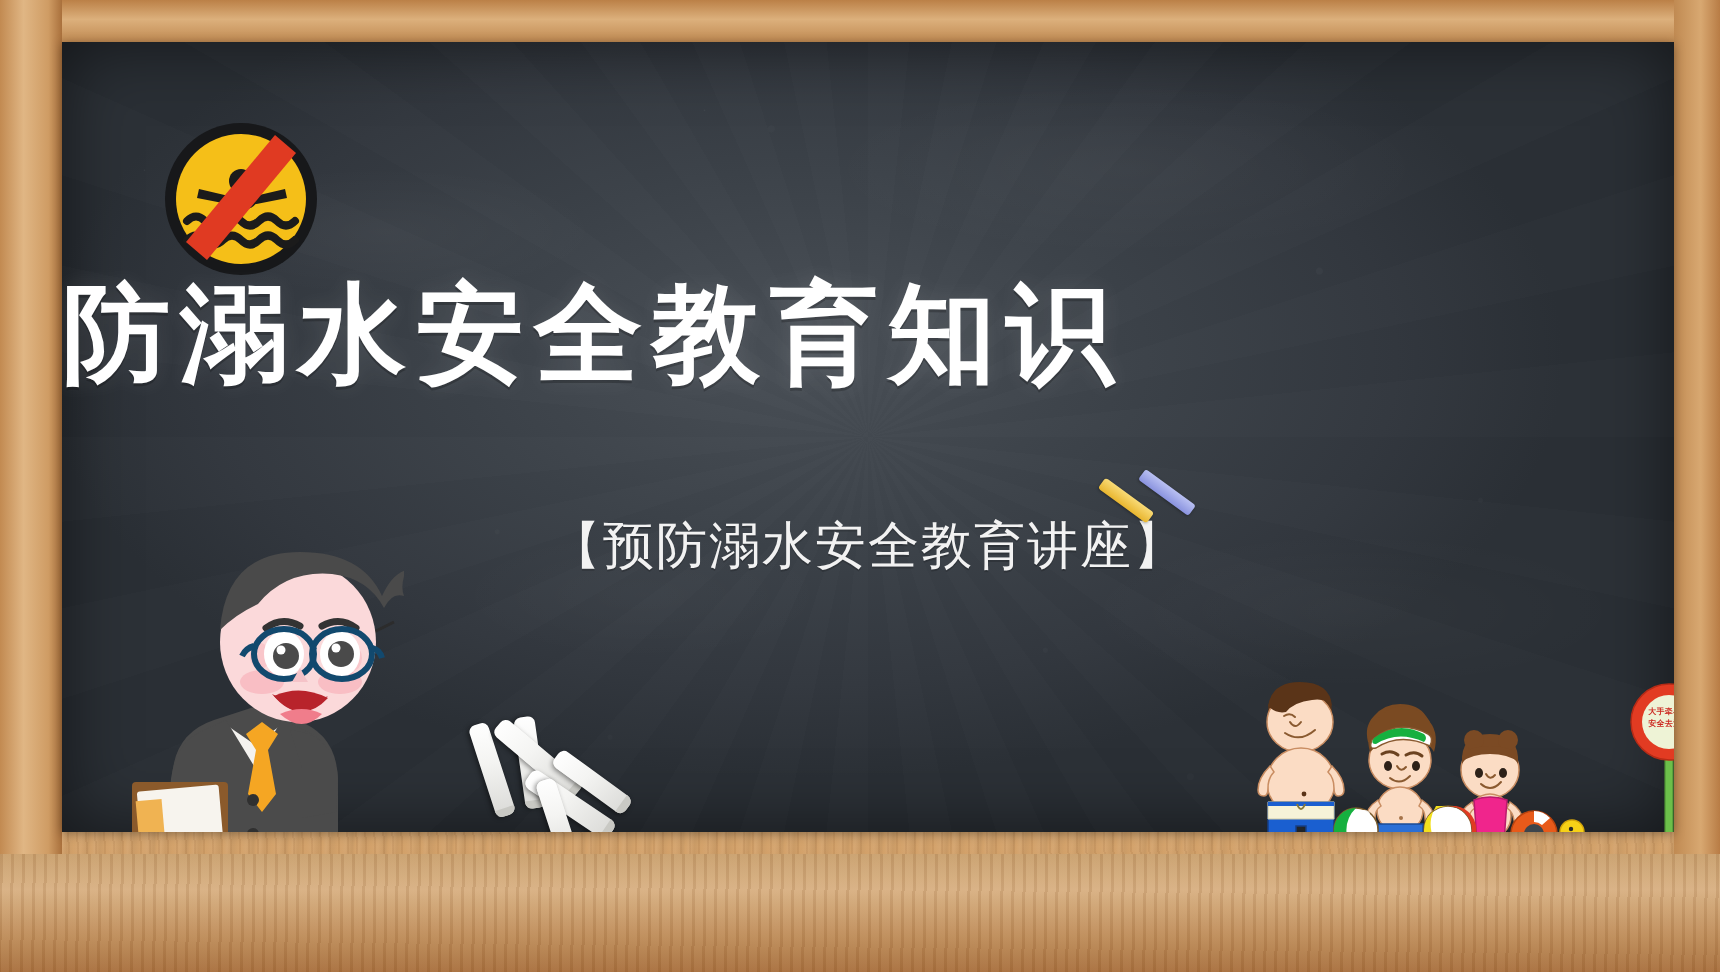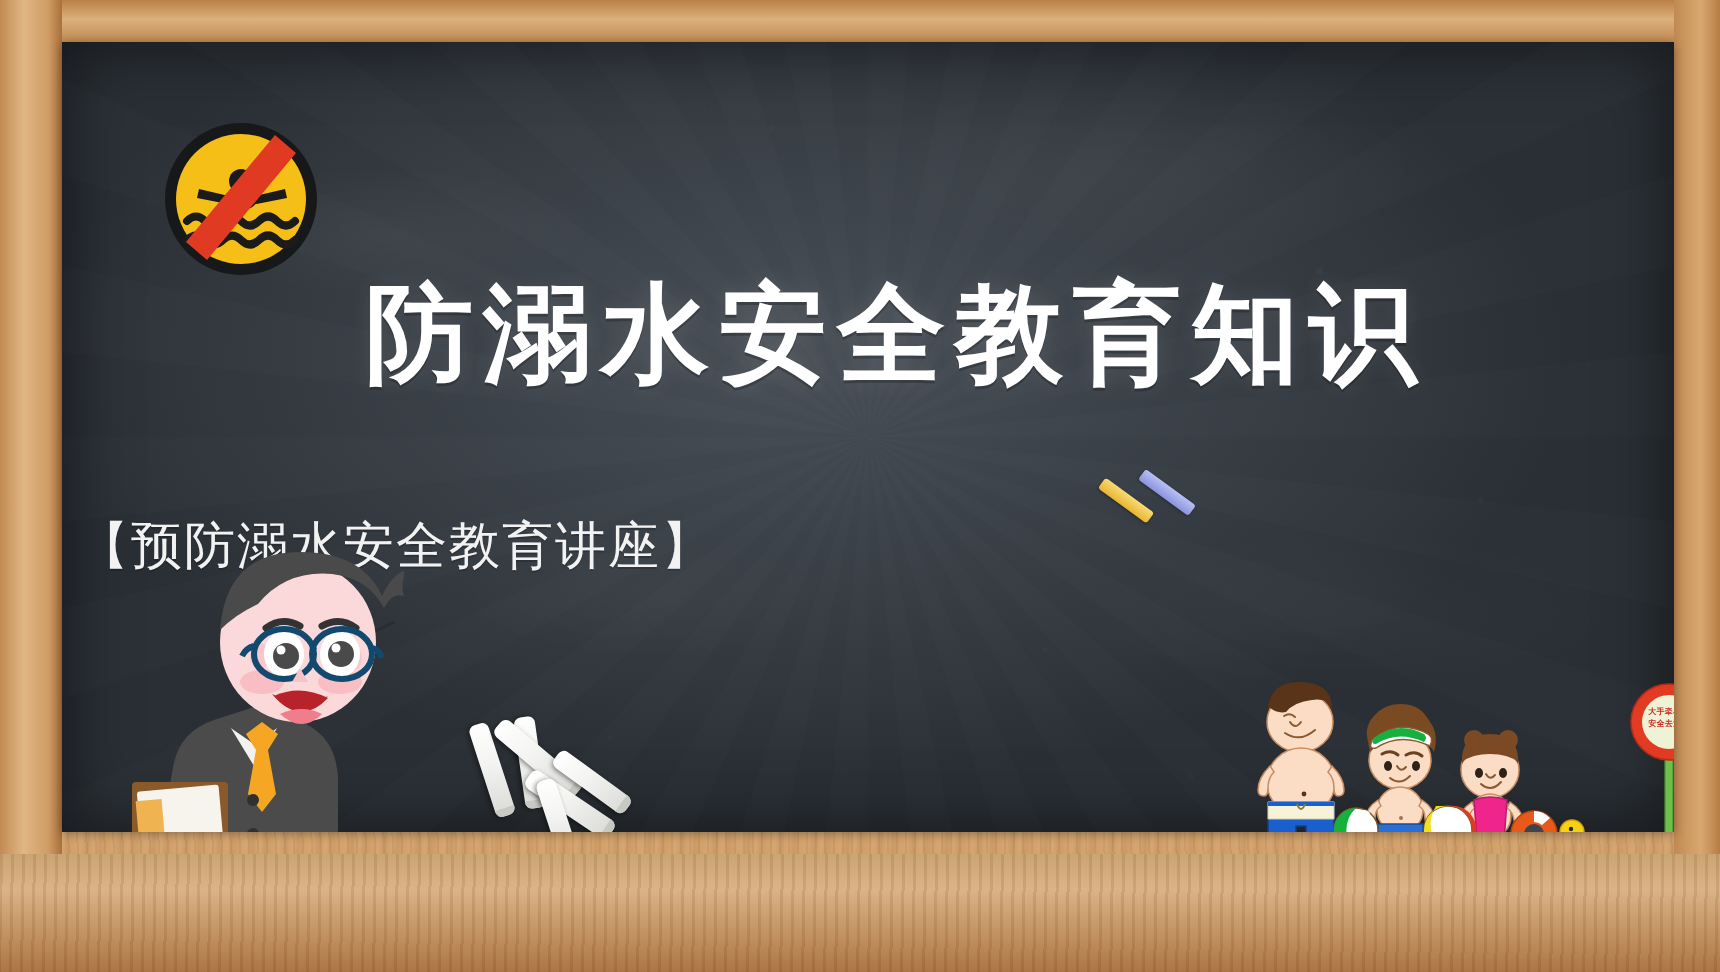--- a/index.html
+++ b/index.html
@@ -74,29 +74,29 @@
   .board-smudge{
     position:absolute;inset:0;pointer-events:none;
     background:
       radial-gradient(ellipse 300px 90px at 20% 24%, rgba(255,255,255,0.035), rgba(0,0,0,0) 72%),
       radial-gradient(ellipse 420px 120px at 66% 16%, rgba(255,255,255,0.03), rgba(0,0,0,0) 72%),
       radial-gradient(ellipse 380px 110px at 80% 72%, rgba(255,255,255,0.028), rgba(0,0,0,0) 72%),
       radial-gradient(ellipse 260px 90px at 36% 70%, rgba(255,255,255,0.022), rgba(0,0,0,0) 72%);
   }
 
   
-  .title-wrap{position:absolute;left:0;top:232px;width:1612px;text-align:center;padding-left:28px;}
+  .title-wrap{position:absolute;left:0;top:232px;width:1612px;text-align:left;}
   .main-title{
     display:inline-block;
     font-family:"Liberation Sans","DejaVu Sans",sans-serif;
     font-size:108px;font-weight:700;letter-spacing:10px;
     color:#ffffff;line-height:1.12;
     text-shadow:0 3px 0 rgba(0,0,0,0.22), 0 0 22px rgba(255,255,255,0.10);
   }
-  .sub-title-wrap{position:absolute;left:16px;top:470px;width:1612px;}
+  .sub-title-wrap{position:absolute;left:0;top:470px;width:1612px;text-align:center;}
   .sub-title{
     display:inline-block;
     font-size:51px;font-weight:400;letter-spacing:2px;
     color:#f2f2f2;
     text-shadow:0 2px 0 rgba(0,0,0,0.18);
   }
 
   
   .sign-nosw{position:absolute;left:101px;top:79px;width:156px;height:156px;}
   

